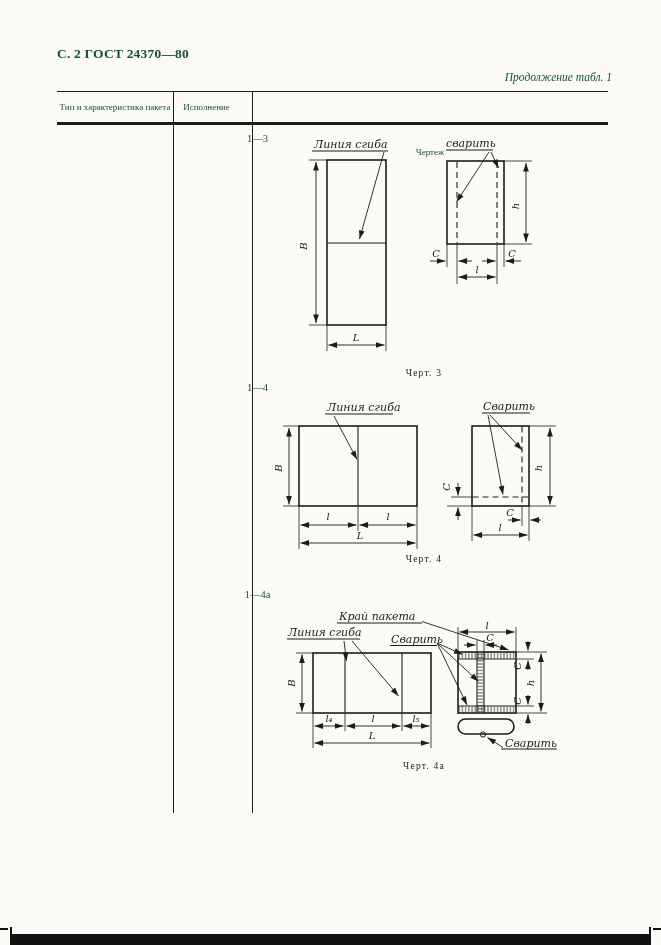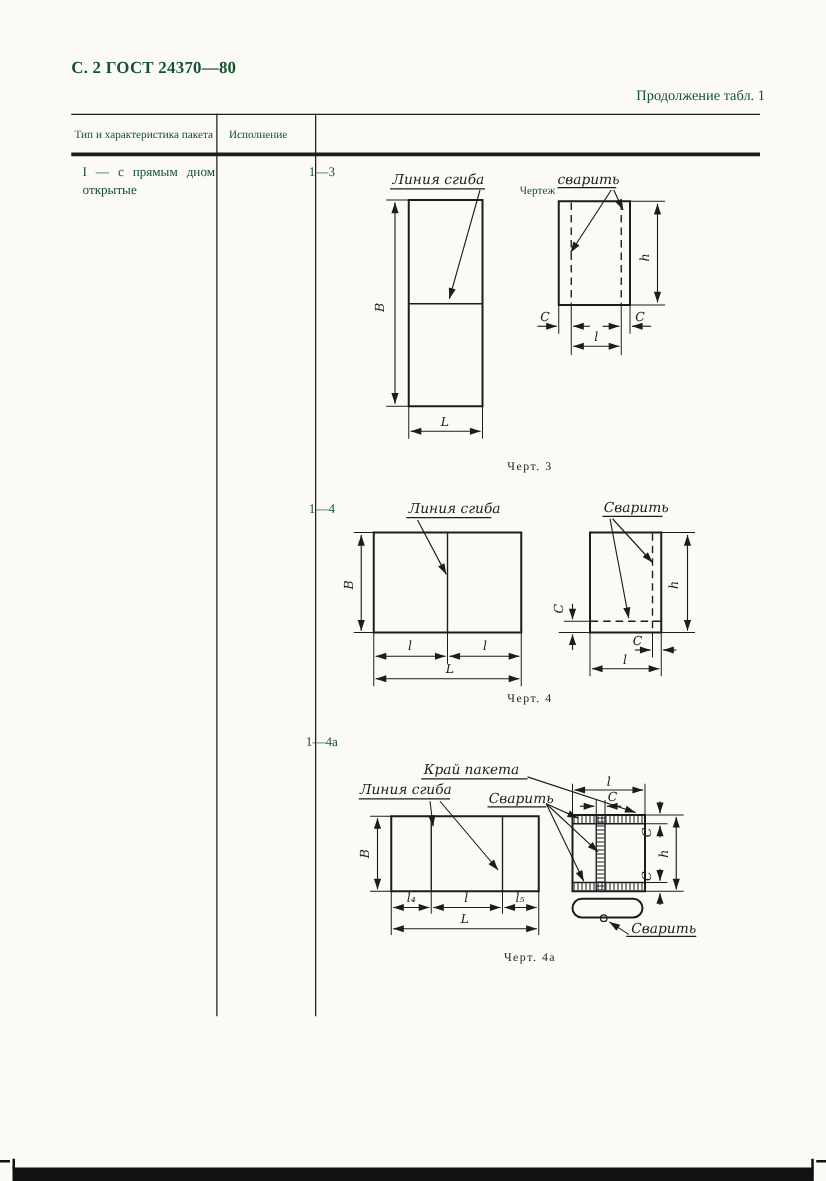--- a/index.html
+++ b/index.html
@@ -3,21 +3,21 @@
 <meta charset="utf-8">
 <style>
   html,body{margin:0;padding:0;background:#e8e8e6;}
   .page{
     position:relative;width:661px;height:945px;margin:0 auto;
     background:#fbfaf7;overflow:hidden;
     font-family:"Liberation Serif", serif;color:#14532d;
   }
   .abs{position:absolute;}
   .doc-header{left:57px;top:46px;font-size:13.5px;font-weight:bold;letter-spacing:.2px;}
-  .continuation{left:380px;top:71px;width:232px;text-align:right;font-size:11.5px;}
+  .continuation{left:380px;top:71px;width:232px;text-align:right;font-style:italic;font-size:11.5px;}
   .hline{position:absolute;background:#1c1c1c;}
   .vline{position:absolute;background:#1c1c1c;}
   .colhead{position:absolute;top:91px;height:33px;display:flex;align-items:center;justify-content:center;
     text-align:center;font-size:9px;line-height:1.25;}
   .type-cell{left:66px;top:132px;width:106px;font-size:10.5px;line-height:1.3;text-align:justify;}
   .exec{position:absolute;left:173px;width:79px;text-align:center;font-size:10.5px;margin-left:45px;}
   svg{position:absolute;overflow:visible;}
   svg .ink{stroke:#1c1c1c;fill:none;}
   svg .rect{stroke-width:1.6;}
   svg .fold{stroke-width:1.1;}
@@ -43,23 +43,22 @@
 
   <div class="hline" style="left:57px;top:91px;width:551px;height:1px;"></div>
   <div class="hline" style="left:57px;top:122px;width:551px;height:2.5px;"></div>
   <div class="vline" style="left:173px;top:91px;width:1px;height:722px;"></div>
   <div class="vline" style="left:252px;top:91px;width:1px;height:722px;"></div>
 
   <div class="colhead" style="left:59px;width:112px;">Тип и характеристика пакета</div>
   <div class="colhead" style="left:168px;width:77px;">Исполнение</div>
   <div class="colhead" style="left:253px;width:354px;margin-top:45px;">Чертеж</div>
 
-  <div class="abs type-cell">I — с прямым дном открытые</div>
   <div class="exec" style="top:133px;">1—3</div>
-  <div class="exec" style="top:402px;">1—4</div>
+  <div class="exec" style="top:382px;">1—4</div>
   <div class="exec" style="top:589px;">1—4а</div>
 
   <svg style="left:280px;top:133px;" width="282" height="250" viewBox="280 133 282 250">
     <defs>
       <marker id="a1" markerWidth="11" markerHeight="8" refX="10" refY="4" orient="auto-start-reverse">
         <path d="M0.5,0.8 L10,4 L0.5,7.2 Z" fill="#1c1c1c"></path>
       </marker>
     </defs>
     <g class="ink thin">
       <path d="M327,160 H309 M327,325 H309 M327,325 V351 M386,325 V351

